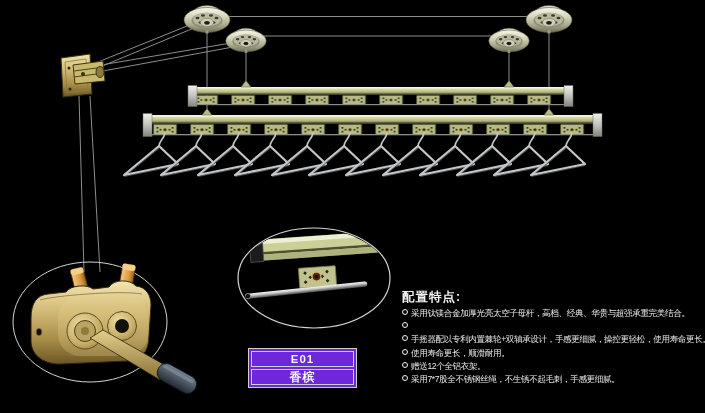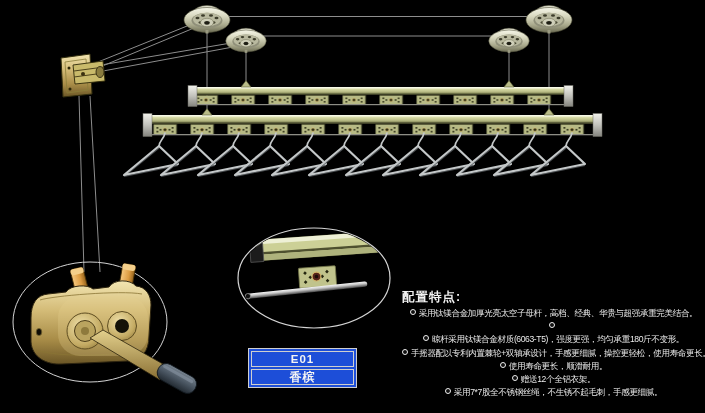--- a/index.html
+++ b/index.html
@@ -2,26 +2,26 @@
 <html><head>
 <meta charset="utf-8">
 <style>
   html,body{margin:0;padding:0;background:#000;}
   .stage{position:relative;width:705px;height:413px;background:#000;overflow:hidden;
          font-family:"Liberation Sans","DejaVu Sans",sans-serif;}
   .stage svg{position:absolute;left:0;top:0;}
   
   .features{position:absolute;left:402px;top:290px;width:303px;color:#f2f2f2;}
   .features-heading{font-size:12.5px;font-weight:bold;letter-spacing:1px;line-height:15px;margin:0 0 2px 0;}
-  .features ul{list-style:none;margin:0;padding:0;text-align:center;}
+  .features ul{list-style:none;margin:0;padding:0;}
   .features li{font-size:8.6px;line-height:13.2px;letter-spacing:-0.4px;white-space:nowrap;color:#e9e9e9;}
   .bullet{display:inline-block;width:4px;height:4px;border-radius:50%;border:1.6px solid #ededed;
           background:#101010;margin-right:3px;vertical-align:1px;}
   
-  .model-box{position:absolute;left:248px;top:348px;width:103px;border:1px solid #cfcfcf;padding:2px;background:#1d4ed8;}
+  .model-box{position:absolute;left:248px;top:348px;width:103px;border:1px solid #cfcfcf;padding:2px;background:#6d28d9;}
   .model-cell{border:1px solid #cfcfcf;height:14px;line-height:14px;text-align:center;color:#f4f4f4;
               font-weight:bold;font-size:11.5px;letter-spacing:1px;}
   .model-cell + .model-cell{margin-top:2px;font-size:12px;font-family:Liberation Serif, serif;}
 </style>
 </head>
 <body>
 
 <div class="stage">
 
 <svg width="705" height="413" viewBox="0 0 705 413">
@@ -254,21 +254,20 @@
     </g>
   </g>
   <ellipse cx="314" cy="278" rx="76" ry="50" fill="none" stroke-width="1.2" stroke="#d4d4d4"></ellipse>
 </svg>
 
 <div class="features">
   <div class="features-heading">配置特点:</div>
   <ul>
     <li><span class="bullet"></span><span>采用钛镁合金加厚光亮太空子母杆，高档、经典、华贵与超强承重完美结合。</span></li>
     <li><span class="bullet"></span></li>
-    <li><span class="bullet"></span><span>晾杆采用钛镁合金材质(6063-T5)，强度更强，均匀承重180斤不变形。</span></li>
     <li><span class="bullet"></span><span>手摇器配以专利内置棘轮+双轴承设计，手感更细腻，操控更轻松，使用寿命更长。</span></li>
     <li><span class="bullet"></span><span>使用寿命更长，顺滑耐用。</span></li>
     <li><span class="bullet"></span><span>赠送12个全铝衣架。</span></li>
     <li><span class="bullet"></span><span>采用7*7股全不锈钢丝绳，不生锈不起毛刺，手感更细腻。</span></li>
   </ul>
 </div>
 
 <div class="model-box">
   <div class="model-cell">E01</div>
   <div class="model-cell">香槟</div>

